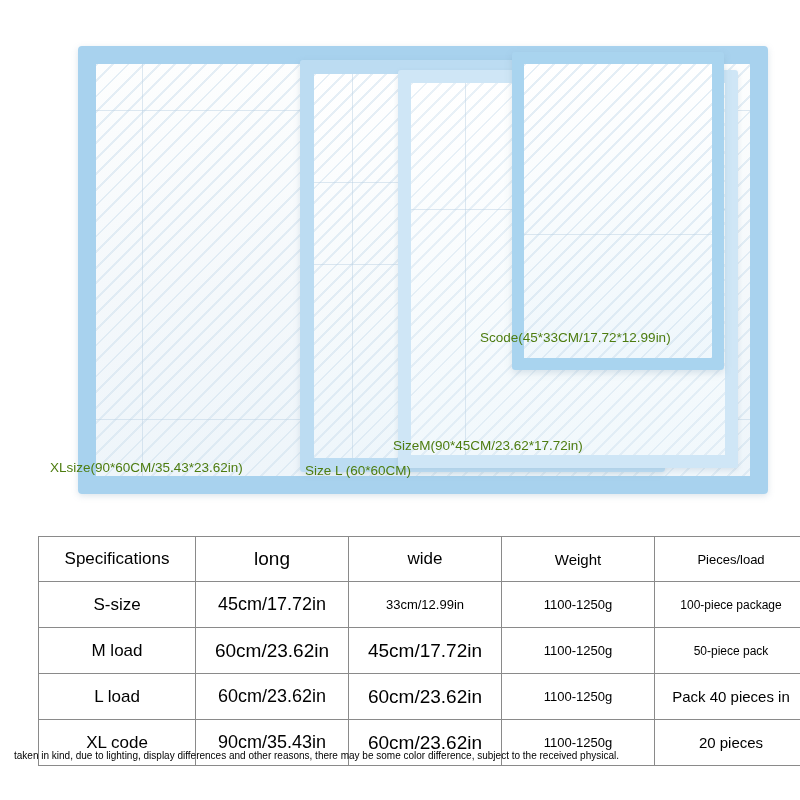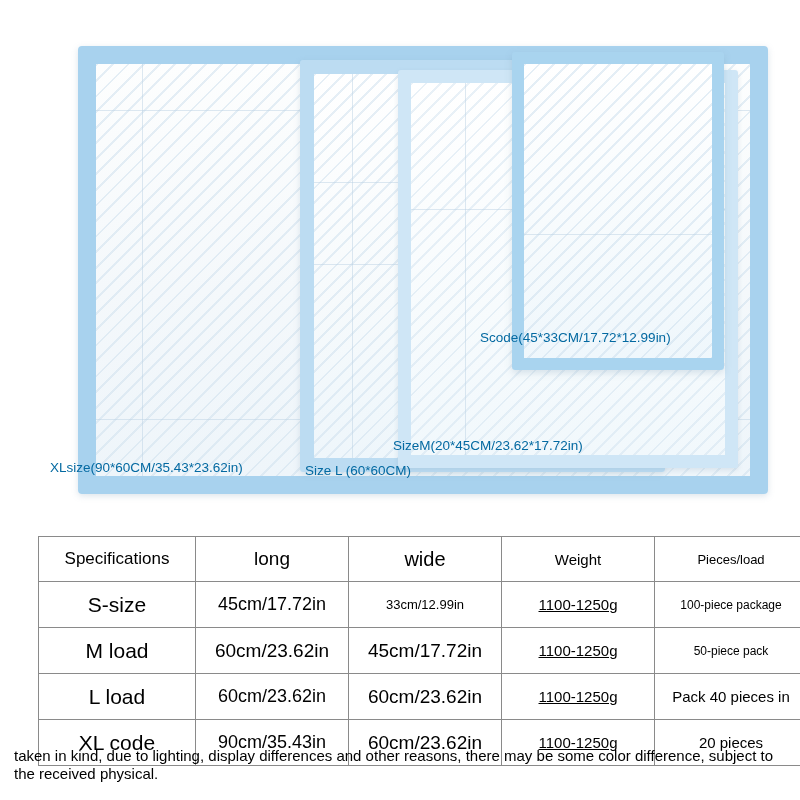--- a/index.html
+++ b/index.html
@@ -87,21 +87,21 @@
   }
   
   .fold {
     position: absolute;
     background: rgba(188,210,228,.5);
   }
 
   .pad-label {
     position: absolute;
     font-size: 13.5px;
-    color: #0369a1;
+    color: #4d7c0f;
     white-space: nowrap;
     font-family: "Liberation Sans", sans-serif;
   }
   .lbl-xl { left: 50px;  top: 460px; }
   .lbl-l  { left: 305px; top: 440px; margin-top: 23px; }
   .lbl-m  { left: 393px; top: 438px; }
   .lbl-s  { left: 480px; top: 330px; }
 
   
   .spec-table {
@@ -128,28 +128,28 @@
     font-weight: normal;
   }
   .c-spec  { width: 152px; }
   .c-long  { width: 148px; }
   .c-wide  { width: 148px; }
   .c-weight{ width: 148px; }
   .c-pieces{ width: 148px; }
 
   .th-spec   { font-size: 17px; }
   .th-long   { font-size: 19px; }
-  .th-wide   { font-size: 20px; }
+  .th-wide   { font-size: 17px; }
   .th-weight { font-size: 15px; }
   .th-pieces { font-size: 13px; }
 
-  .td-name   { font-size: 21px; }
+  .td-name   { font-size: 17px; }
   .td-long   { font-size: 18px; }
   .td-wide   { font-size: 13px; }
-  .td-weight { font-size: 15px; text-decoration: underline; }
+  .td-weight { font-size: 13px; }
   .td-pieces { font-size: 12px; }
   .td-pieces.big { font-size: 15px; line-height: 19px; }
 
   
   tr[data-row="2"] .td-long,
   tr[data-row="2"] .td-wide { font-size: 19px; }
   tr[data-row="3"] .td-wide { font-size: 19px; }
   tr[data-row="4"] .td-wide { font-size: 19px; }
 
   
@@ -160,21 +160,21 @@
     width: 776px;
     color: #000000;
   }
   .footnote .line1 {
     font-size: 12.5px;
     letter-spacing: -0.2px;
     white-space: nowrap;
     line-height: 18px;
   }
   .footnote .line2 {
-    font-size: 15px;
+    font-size: 10px;
     line-height: 18px;
     margin-top: 3px;
   }
 </style>
 </head>
 <body>
 
 <div id="page">
 
   <div class="photo">
@@ -195,21 +195,21 @@
       <div class="fold" style="left:54px; top:0; width:1px; height:100%;"></div>
       <div class="fold" style="left:0; top:126px; width:100%; height:1px;"></div>
     </div>
 
     <div class="pad pad-s">
       <div class="fold" style="left:0; top:170px; width:100%; height:1px;"></div>
     </div>
 
     <div class="pad-label lbl-xl">XLsize(90*60CM/35.43*23.62in)</div>
     <div class="pad-label lbl-l">Size L (60*60CM)</div>
-    <div class="pad-label lbl-m">SizeM(20*45CM/23.62*17.72in)</div>
+    <div class="pad-label lbl-m">SizeM(90*45CM/23.62*17.72in)</div>
     <div class="pad-label lbl-s">Scode(45*33CM/17.72*12.99in)</div>
   </div>
 
   <table class="spec-table">
     <thead>
       <tr>
         <th class="c-spec th-spec">Specifications</th>
         <th class="c-long th-long">long</th>
         <th class="c-wide th-wide">wide</th>
         <th class="c-weight th-weight">Weight</th>

